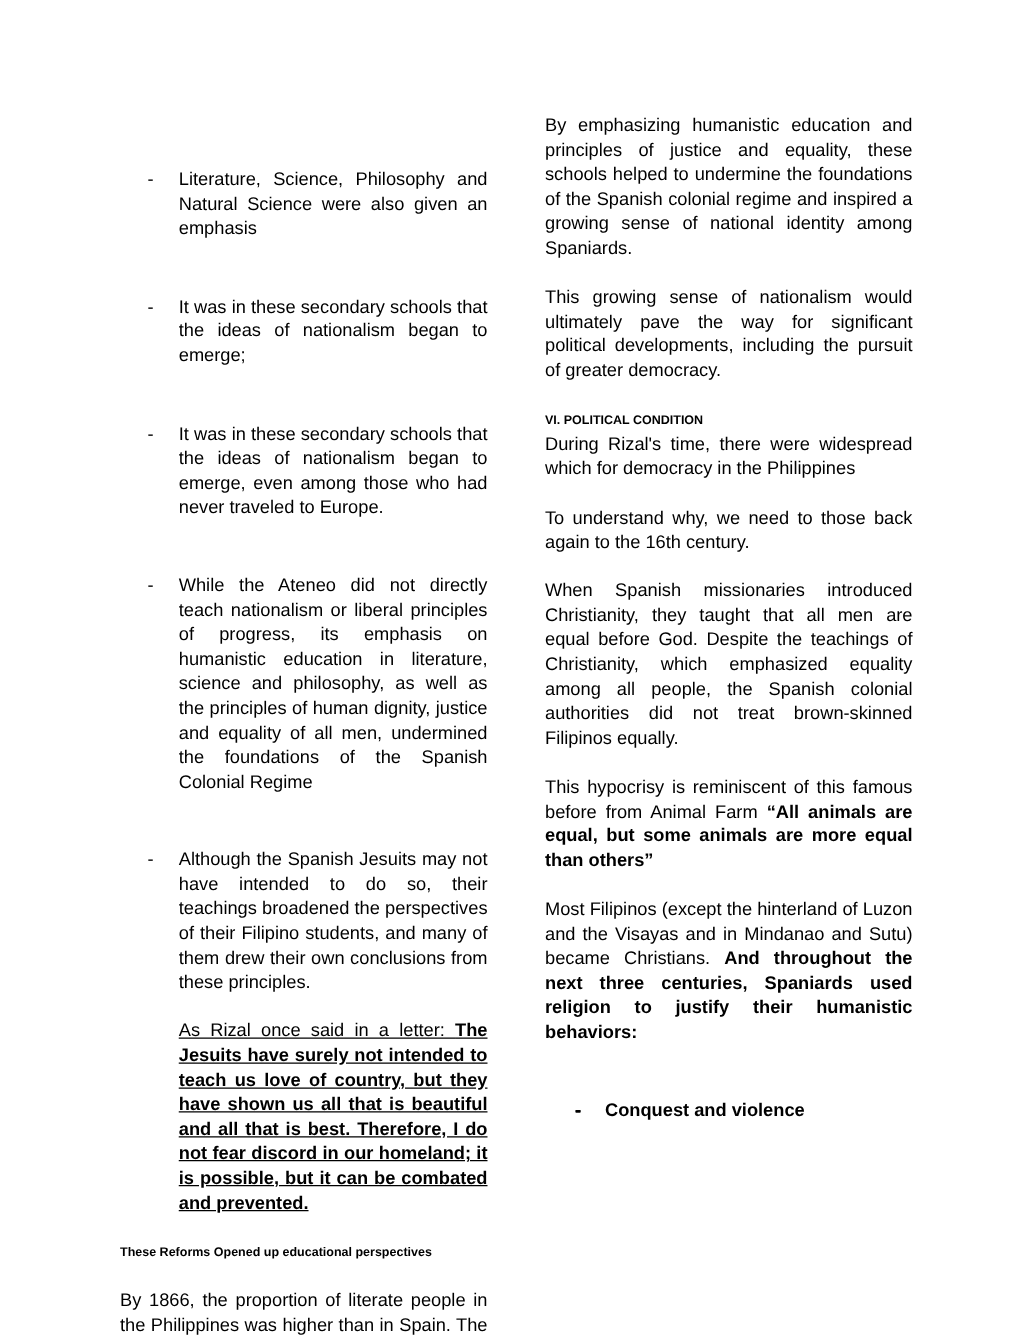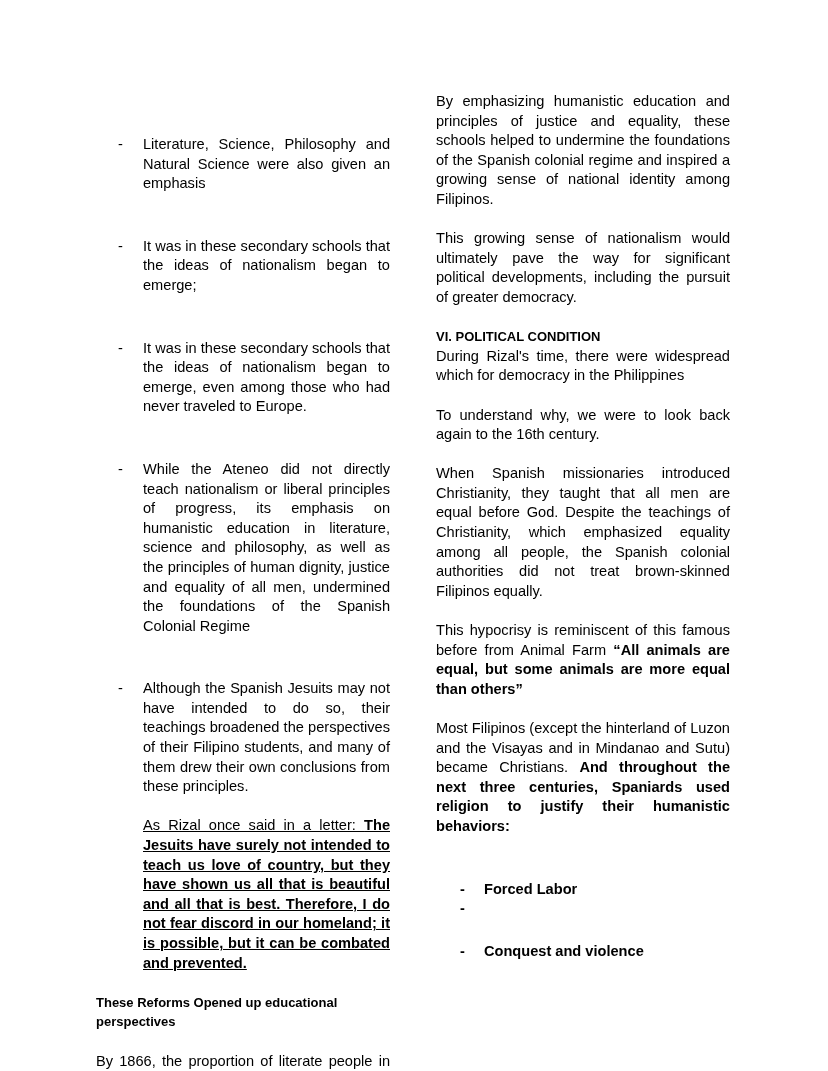--- a/index.html
+++ b/index.html
@@ -48,21 +48,21 @@
   .para:last-child { margin-bottom: 0; }
 
   .para.tight { margin-bottom: 0; }
 
   .para.indent {
     margin-left: 47px;
     text-decoration: underline;
   }
 
   .heading {
-    font-size: 13px;
+    font-size: 10px;
     line-height: 19.6px;
     font-weight: bold;
     text-align: left;
     margin: 0;
   }
 
   .heading-block {
     margin: 0 0 19.6px 0;
   }
 
@@ -141,40 +141,39 @@
       <p class="para indent"><span>As Rizal once said in a letter: </span><b>The Jesuits have surely not intended to teach us love of country, but they have shown us all that is beautiful and all that is best. Therefore, I do not fear discord in our homeland; it is possible, but it can be combated and prevented.</b></p>
 
       <p class="heading heading-block">These Reforms Opened up educational perspectives</p>
 
       <p class="para tight">By 1866, the proportion of literate people in the Philippines was higher than in Spain. The proportion of Filipino children attending school was also above average in European standards.</p>
 
     </div>
 
     <div class="column">
 
-      <p class="para">By emphasizing humanistic education and principles of justice and equality, these schools helped to undermine the foundations of the Spanish colonial regime and inspired a growing sense of national identity among Filipinos.</p>
+      <p class="para">By emphasizing humanistic education and principles of justice and equality, these schools helped to undermine the foundations of the Spanish colonial regime and inspired a growing sense of national identity among Spaniards.</p>
 
       <p class="para">This growing sense of nationalism would ultimately pave the way for significant political developments, including the pursuit of greater democracy.</p>
 
       <p class="heading">VI. POLITICAL CONDITION</p>
 
       <p class="para">During Rizal's time, there were widespread which for democracy in the Philippines</p>
 
-      <p class="para">To understand why, we were to look back again to the 16th century.</p>
+      <p class="para">To understand why, we need to those back again to the 16th century.</p>
 
       <p class="para">When Spanish missionaries introduced Christianity, they taught that all men are equal before God. Despite the teachings of Christianity, which emphasized equality among all people, the Spanish colonial authorities did not treat brown-skinned Filipinos equally.</p>
 
       <p class="para"><span>This hypocrisy is reminiscent of this famous before from Animal Farm </span><b>“All animals are equal, but some animals are more equal than others”</b></p>
 
       <p class="para"><span>Most Filipinos (except the hinterland of Luzon and the Visayas and in Mindanao and Sutu) became Christians. </span><b>And throughout the next three centuries, Spaniards used religion to justify their humanistic behaviors:</b></p>
 
       <div class="dash-list bold-list">
         <div class="item">
           <span class="marker">-</span>
-          <span class="text">Forced Labor</span>
         </div>
         <div class="item">
           <span class="marker">-</span>
         </div>
         <div class="item">
           <span class="marker">-</span>
           <span class="text">Conquest and violence</span>
         </div>
       </div>
 

